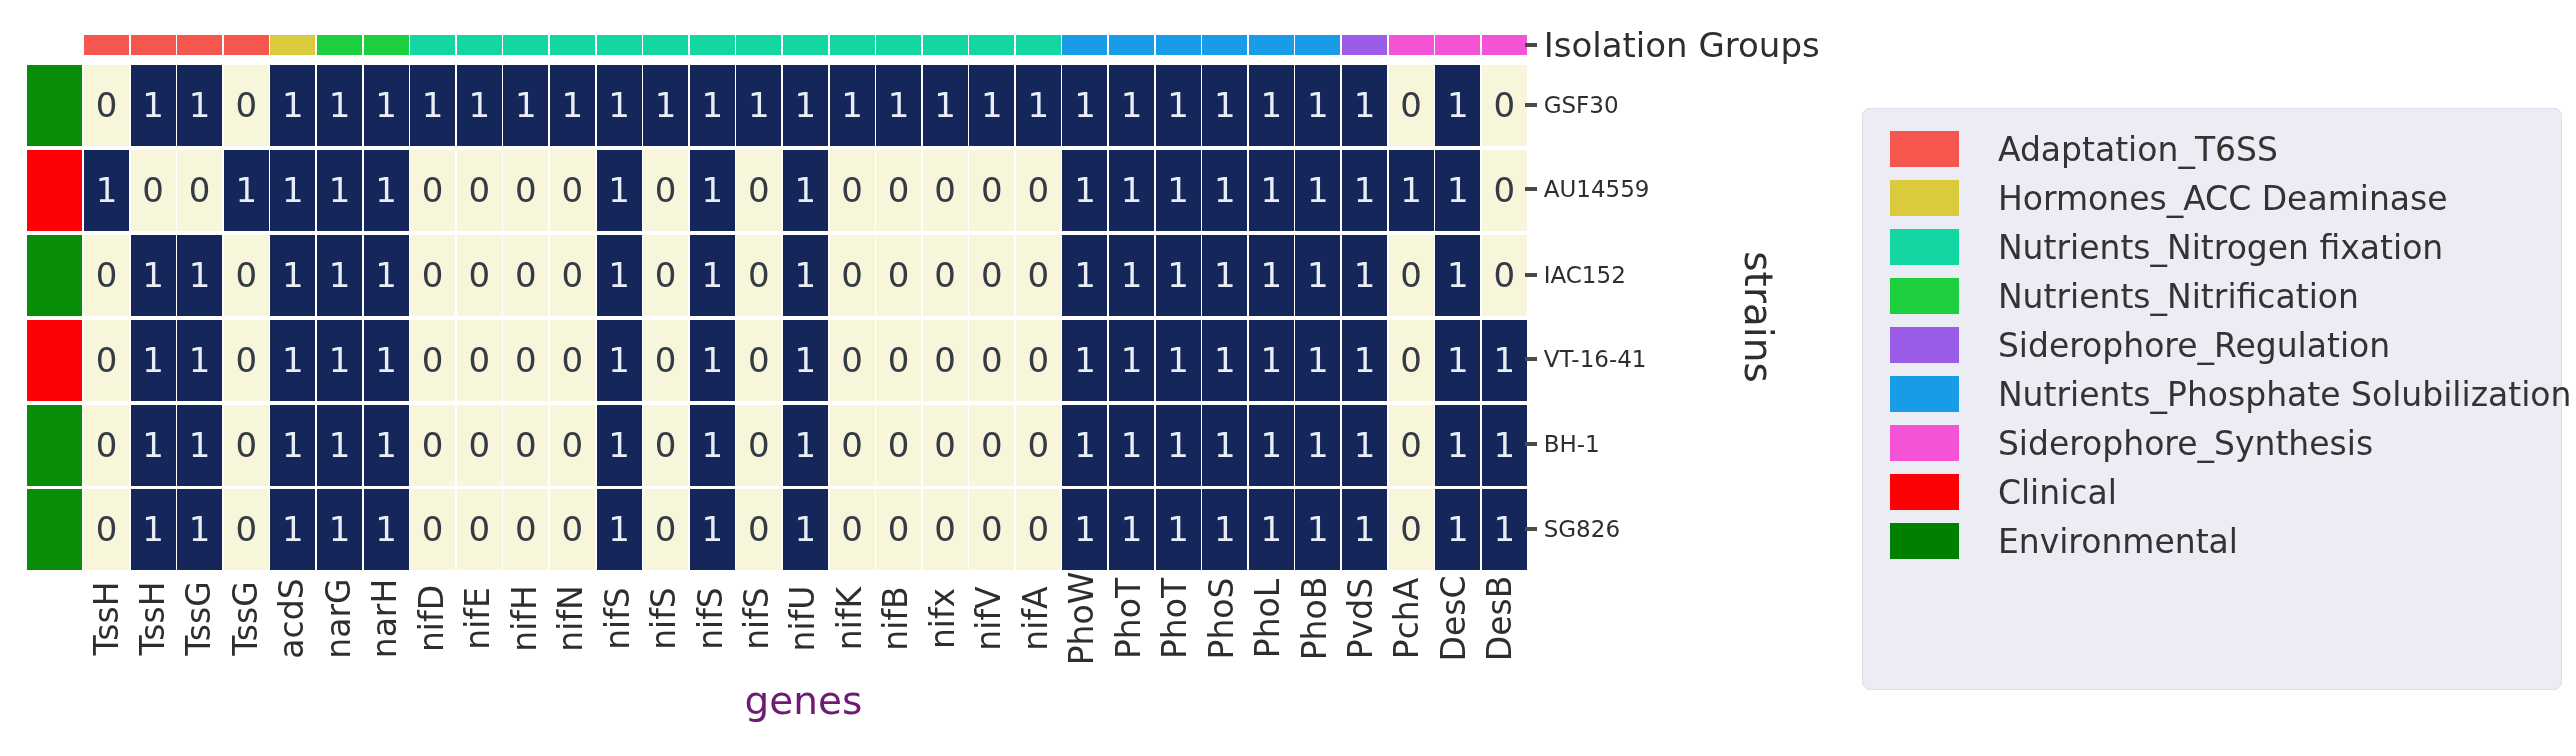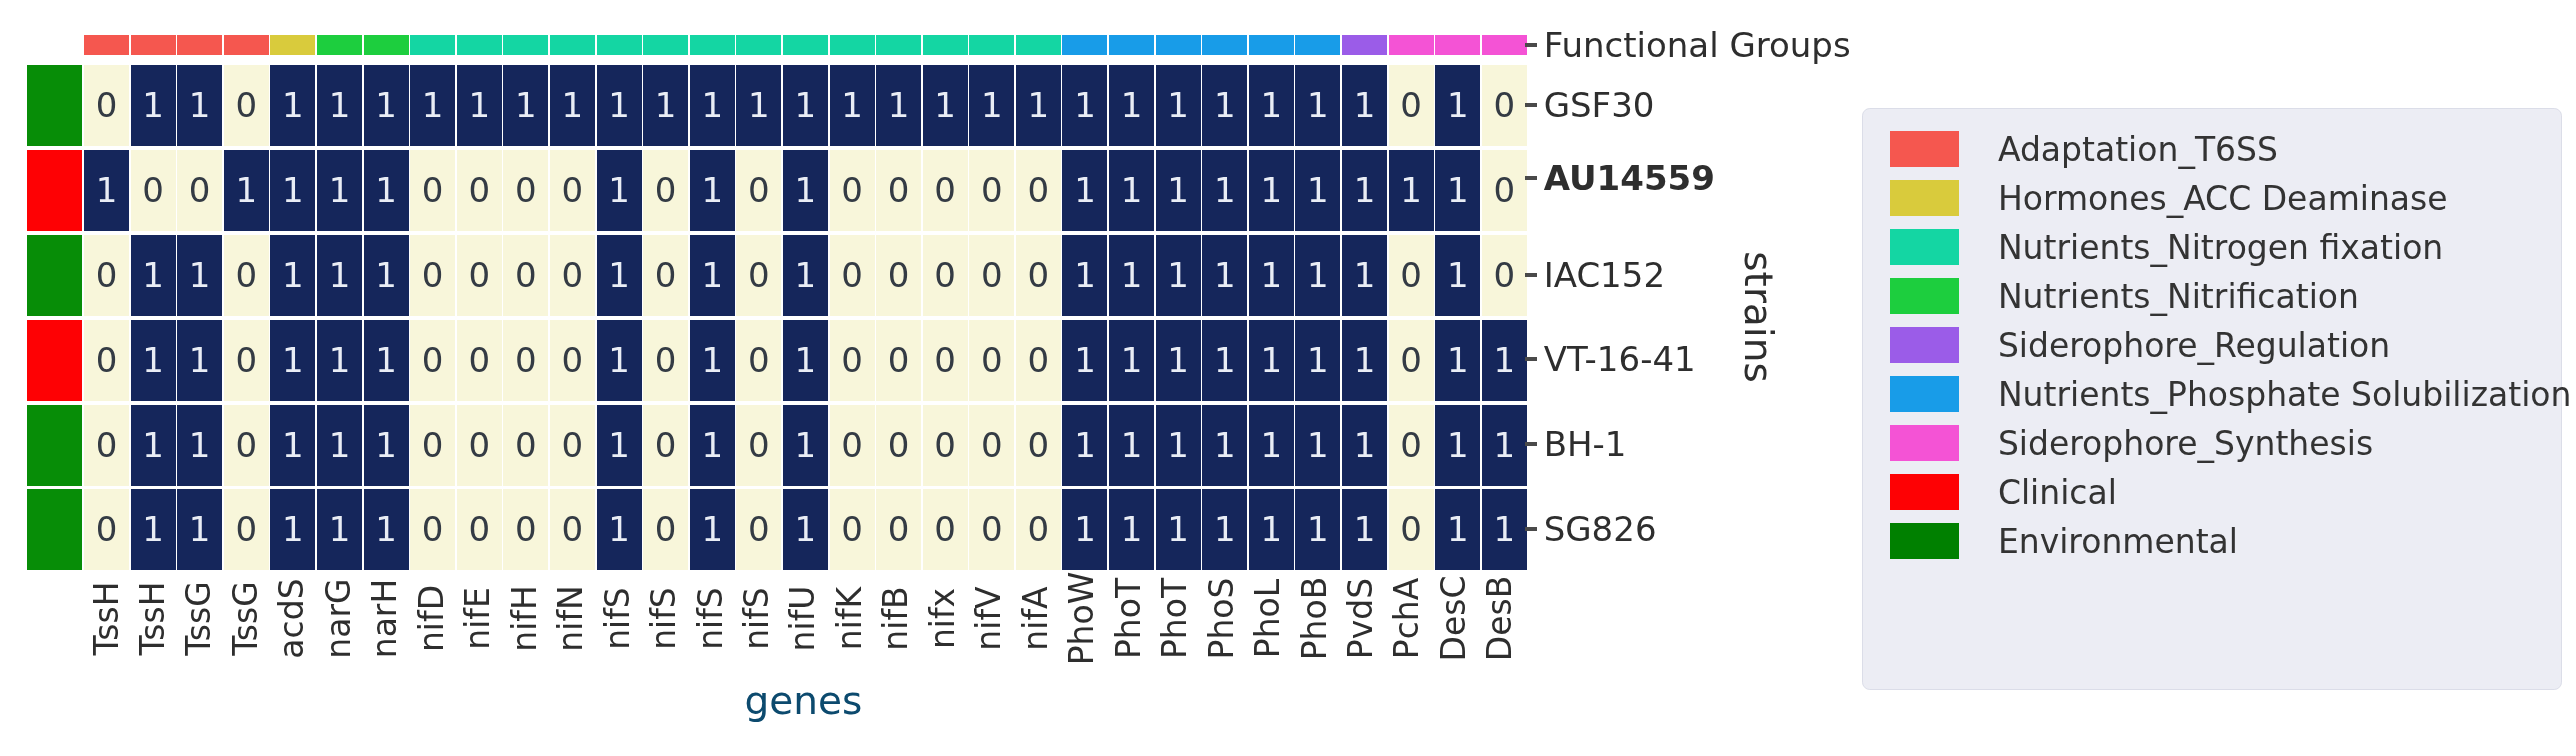--- a/index.html
+++ b/index.html
@@ -31,33 +31,33 @@
   .cell{
     width:45px;height:81px;line-height:81px;text-align:center;
     font-size:34px;
   }
   .cell.v1{background:#15265B;color:#e9edf5;}
   .cell.v0{background:#F8F6DA;color:#343b44;}
   
   .tickdash{display:inline-block;width:11.7px;height:3.1px;background:#4a4a4a;margin-right:7px;flex:none;}
   .row-label{
     position:absolute;left:1525px;transform:translateY(-50%);
-    display:flex;align-items:center;font-size:34px;color:#2e2e2e;white-space:nowrap;
+    display:flex;align-items:center;font-size:23px;color:#2e2e2e;white-space:nowrap;
   }
   .col-label{
     position:absolute;top:573px;width:45px;height:91px;
     display:flex;align-items:center;justify-content:center;
   }
   .col-label span{
     display:block;transform:rotate(-90deg);white-space:nowrap;
     font-size:33px;color:#2e2e2e;
   }
   #xlabel{
     position:absolute;left:84px;top:678px;width:1439px;text-align:center;
-    font-size:39px;color:#0c4a6e;
+    font-size:39px;color:#701a75;
   }
   #ylabel{
     position:absolute;left:1693px;top:317px;transform:translateY(-50%) rotate(90deg);
     transform-origin:center;font-size:39px;color:#2e2e2e;white-space:nowrap;
   }
   
   #legend{
     position:absolute;left:1862px;top:108px;width:700px;height:582px;box-sizing:border-box;
     background:#ECEDF4;border:1.6px solid #dbdde8;border-radius:7.8px;
     padding:15.6px 26.5px 14px 26.5px;display:flex;flex-direction:column;
@@ -102,21 +102,21 @@
       <div class="topcell" style="background: rgb(24, 156, 232);"></div>
       <div class="topcell" style="background: rgb(24, 156, 232);"></div>
       <div class="topcell" style="background: rgb(155, 92, 232);"></div>
       <div class="topcell" style="background: rgb(244, 83, 213);"></div>
       <div class="topcell" style="background: rgb(244, 83, 213);"></div>
       <div class="topcell" style="background: rgb(244, 83, 213);"></div>
     </div>
 
   <div id="topbar-label">
     <span class="tickdash"></span>
-    <span>Functional Groups</span>
+    <span>Isolation Groups</span>
   </div>
 
   <div id="isolation">
       <div style="background: rgb(7, 141, 7);"></div>
       <div style="background: rgb(254, 1, 4);"></div>
       <div style="background: rgb(7, 141, 7);"></div>
       <div style="background: rgb(254, 1, 4);"></div>
       <div style="background: rgb(7, 141, 7);"></div>
       <div style="background: rgb(7, 141, 7);"></div>
     </div>
@@ -308,21 +308,21 @@
       <div class="cell v0">0</div>
       <div class="cell v1">1</div>
       <div class="cell v1">1</div>
     </div>
 
   <div id="row-labels">
       <div class="row-label" style="top: 105px;">
         <span class="tickdash"></span>
         <span>GSF30</span>
       </div>
-      <div class="row-label" style="top: 178px; font-weight: bold;">
+      <div class="row-label" style="top: 189px;">
         <span class="tickdash"></span>
         <span>AU14559</span>
       </div>
       <div class="row-label" style="top: 275px; text-align: center;">
         <span class="tickdash"></span>
         <span>IAC152</span>
       </div>
       <div class="row-label" style="top: 359px;">
         <span class="tickdash"></span>
         <span>VT-16-41</span>

